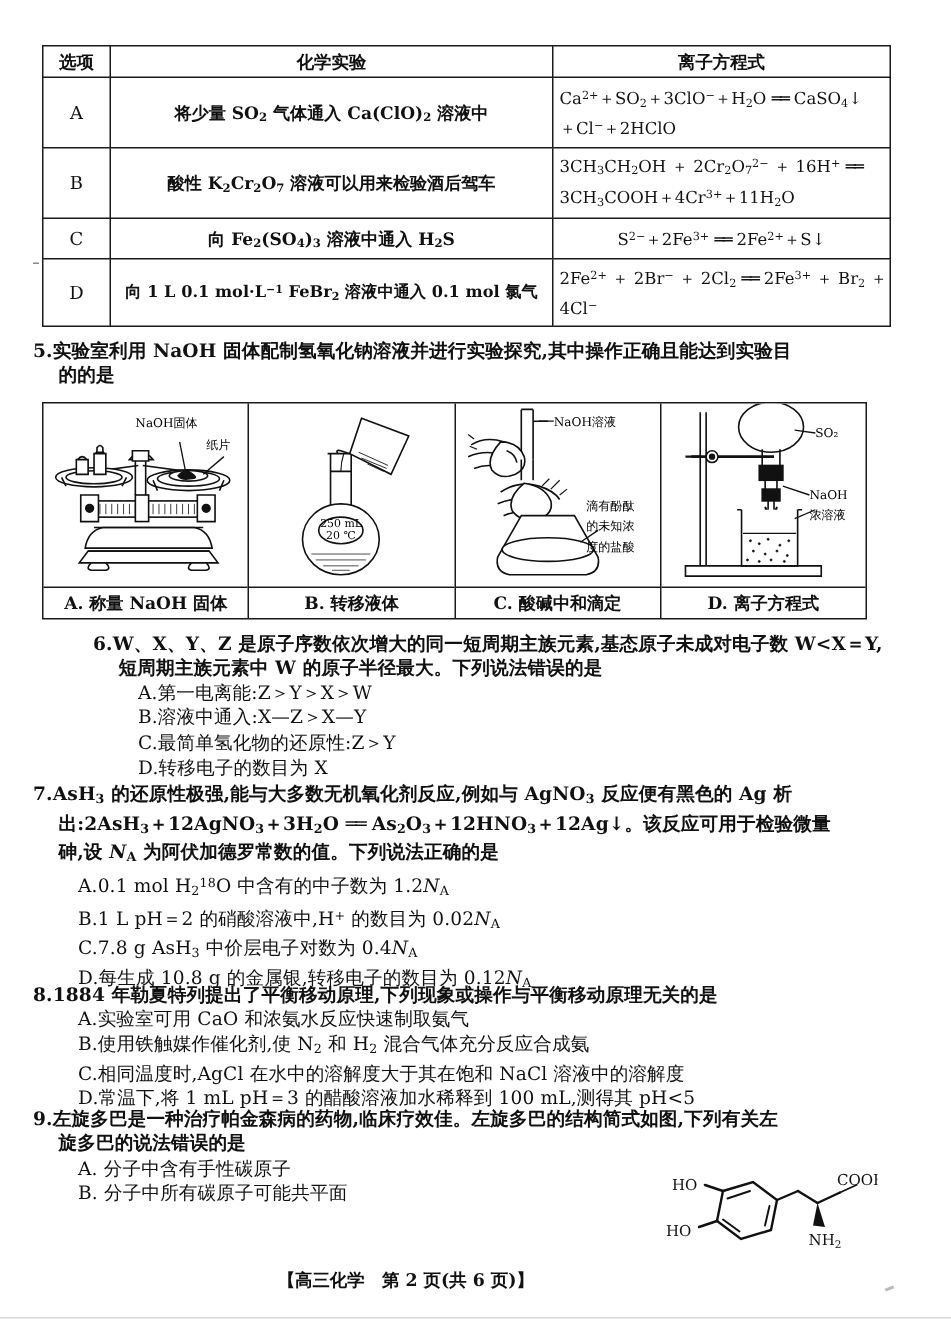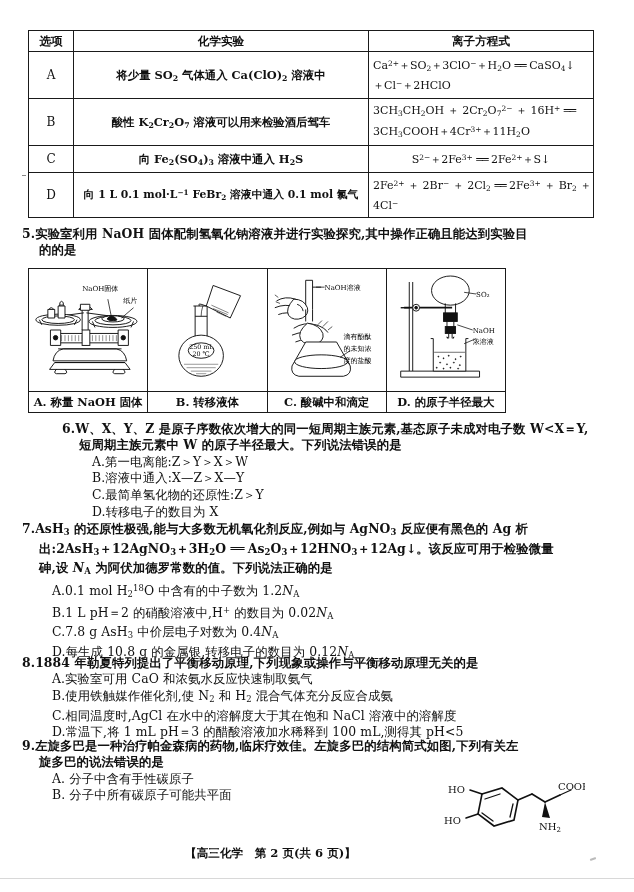--- a/index.html
+++ b/index.html
@@ -79,21 +79,21 @@
   .rowD td { height: 40px; }
   .col-eq.center { text-align: center; }
   .ar { letter-spacing: -1px; }
 
   
   #q5-head { position: absolute; left: 22px; top: 226px; width: 592px; }
   #fig5 {
     position: absolute;
     left: 28px;
     top: 268px;
-    width: 478px;
+    width: 550px;
     height: 145px;
     border: 1.4px solid #1a1a1a;
     box-sizing: border-box;
     display: flex;
   }
   .fig-cell {
     flex: 1;
     border-right: 1.2px solid #1a1a1a;
     display: flex;
     flex-direction: column;
@@ -408,21 +408,21 @@
 
             <path d="M90 18 L104 20" stroke-width="0.9"></path>
             <path d="M82 56 L100 62" stroke-width="0.9"></path>
             <path d="M90 78 L104 72" stroke-width="0.9"></path>
           </g>
           <text class="lbl-t" x="104" y="23">SO₂</text>
           <text class="lbl-t" x="100" y="65">NaOH</text>
           <text class="lbl-t" x="100" y="78">浓溶液</text>
         </svg>
       </div>
-      <div class="fig-cap">D. 的原子半径最大</div>
+      <div class="fig-cap">D. 离子方程式</div>
     </div>
   </div>
 
   <div id="q6" class="q">
     <span class="q-stem">6.W、X、Y、Z 是原子序数依次增大的同一短周期主族元素,基态原子未成对电子数 W&lt;X＝Y,</span>
     <span style="display:block;padding-left:17px;font-weight:bold">短周期主族元素中 W 的原子半径最大。下列说法错误的是</span>
     <span class="opt">A.第一电离能:Z＞Y＞X＞W</span>
     <span class="opt">B.溶液中通入:X—Z＞X—Y</span>
     <span class="opt">C.最简单氢化物的还原性:Z＞Y</span>
     <span class="opt">D.转移电子的数目为 X</span>

